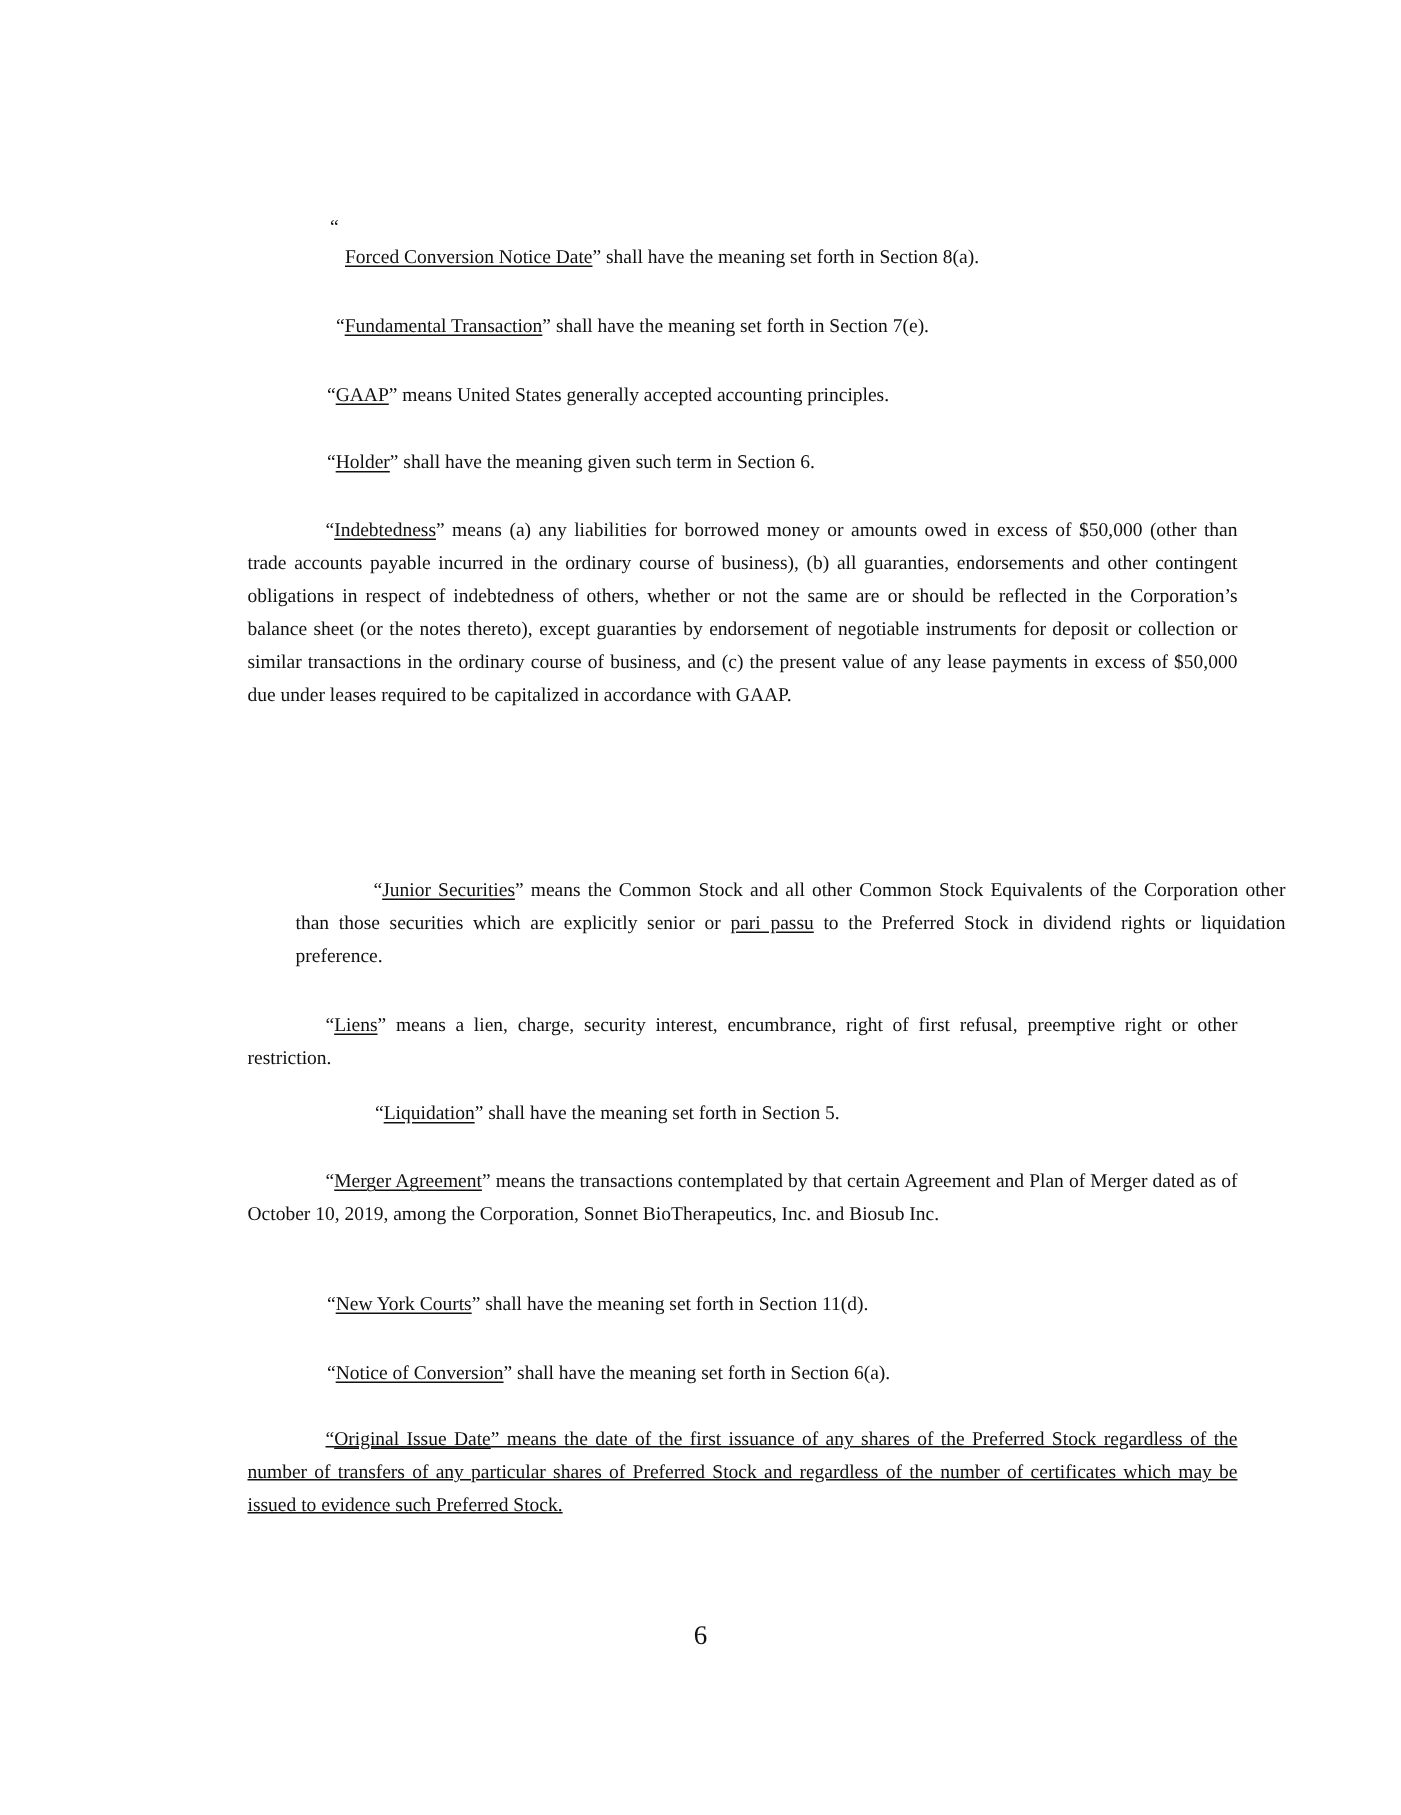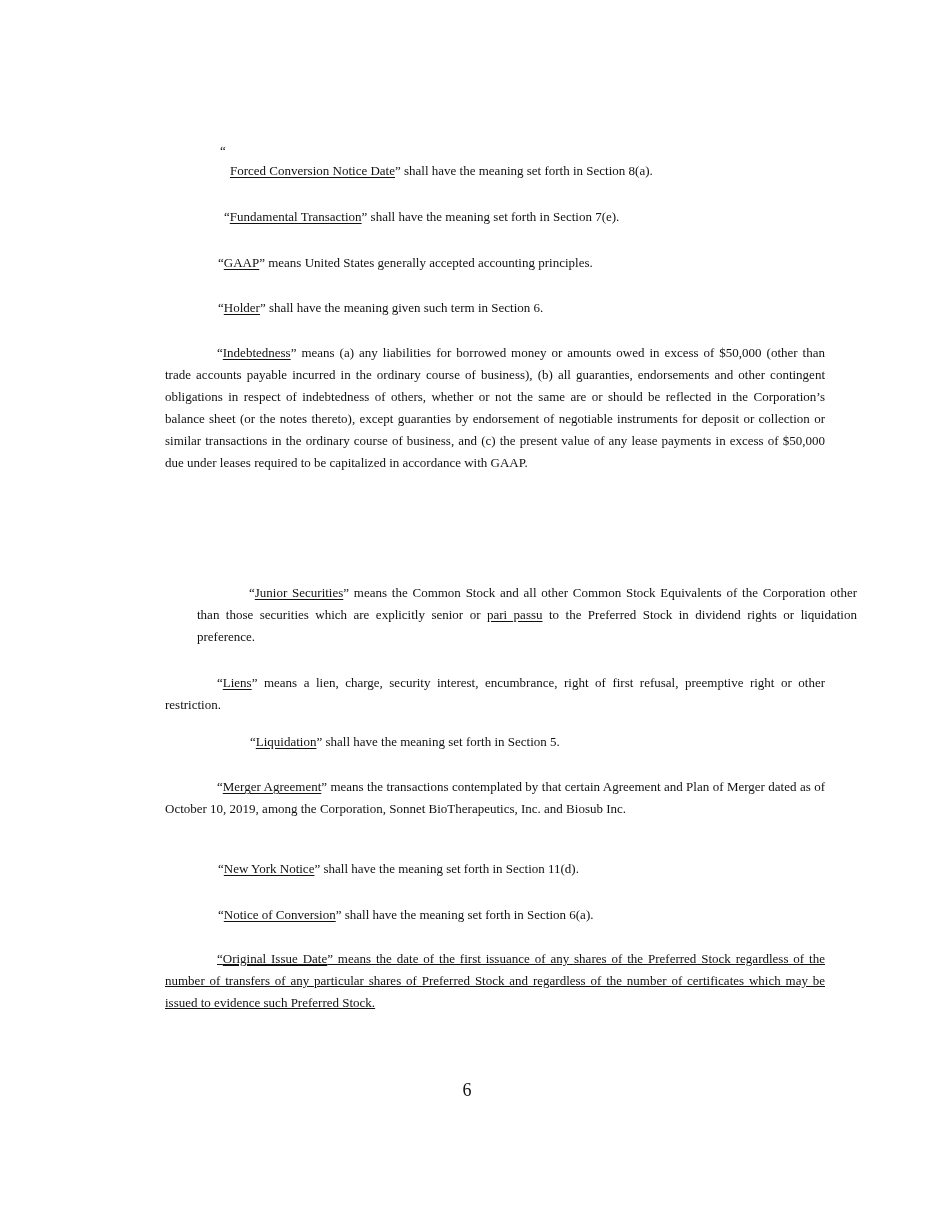--- a/index.html
+++ b/index.html
@@ -34,20 +34,20 @@
 
 
   <p class="para" style="top:582px;margin-left:32px;"><span class="indent"></span><span>“</span><span class="term">Junior Securities</span><span>” means the Common Stock and all other Common Stock Equivalents of the Corporation other than those securities which are explicitly senior or </span><span class="term">pari passu</span><span> to the Preferred Stock in dividend rights or liquidation preference.</span></p>
 
   <p class="para" style="top:672px;"><span class="indent"></span><span>“</span><span class="term">Liens</span><span>” means a lien, charge, security interest, encumbrance, right of first refusal, preemptive right or other restriction.</span></p>
 
   <p class="para first-line-only" style="top:731px; left:218px; width:600px;margin-left:32px;"><span>“</span><span class="term">Liquidation</span><span>” shall have the meaning set forth in Section 5.</span></p>
 
   <p class="para" style="top:776px;"><span class="indent"></span><span>“</span><span class="term">Merger Agreement</span><span>” means the transactions contemplated by that certain Agreement and Plan of Merger dated as of October 10, 2019, among the Corporation, Sonnet BioTherapeutics, Inc. and Biosub Inc.</span></p>
 
-  <p class="para first-line-only" style="top:858px; left:218px; width:600px;"><span>“</span><span class="term">New York Notice</span><span>” shall have the meaning set forth in Section 11(d).</span></p>
+  <p class="para first-line-only" style="top:858px; left:218px; width:600px;"><span>“</span><span class="term">New York Courts</span><span>” shall have the meaning set forth in Section 11(d).</span></p>
 
   <p class="para first-line-only" style="top:904px; left:218px; width:600px;"><span>“</span><span class="term">Notice of Conversion</span><span>” shall have the meaning set forth in Section 6(a).</span></p>
 
   <p class="para" style="top:948px;text-decoration:underline;"><span class="indent"></span><span>“</span><span class="term">Original Issue Date</span><span>” means the date of the first issuance of any shares of the Preferred Stock regardless of the number of transfers of any particular shares of Preferred Stock and regardless of the number of certificates which may be issued to evidence such Preferred Stock.</span></p>
 
   <div class="page-number">6</div>
 </div>
 
 </body></html>

